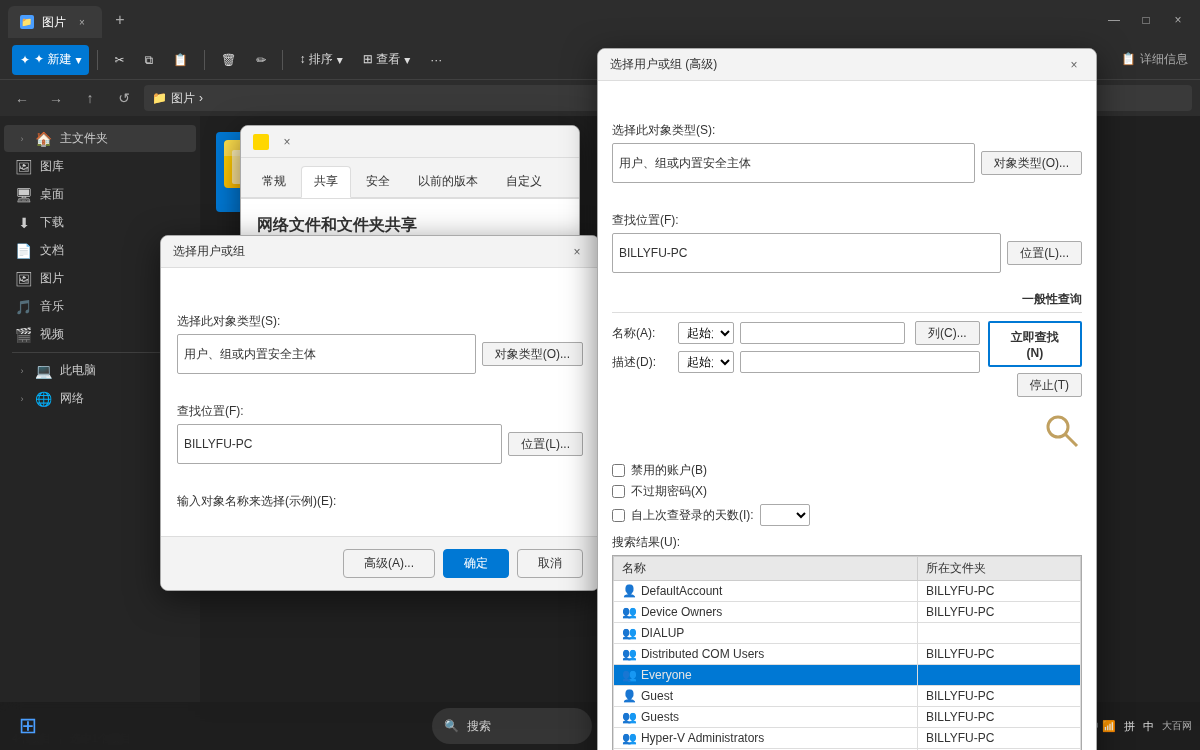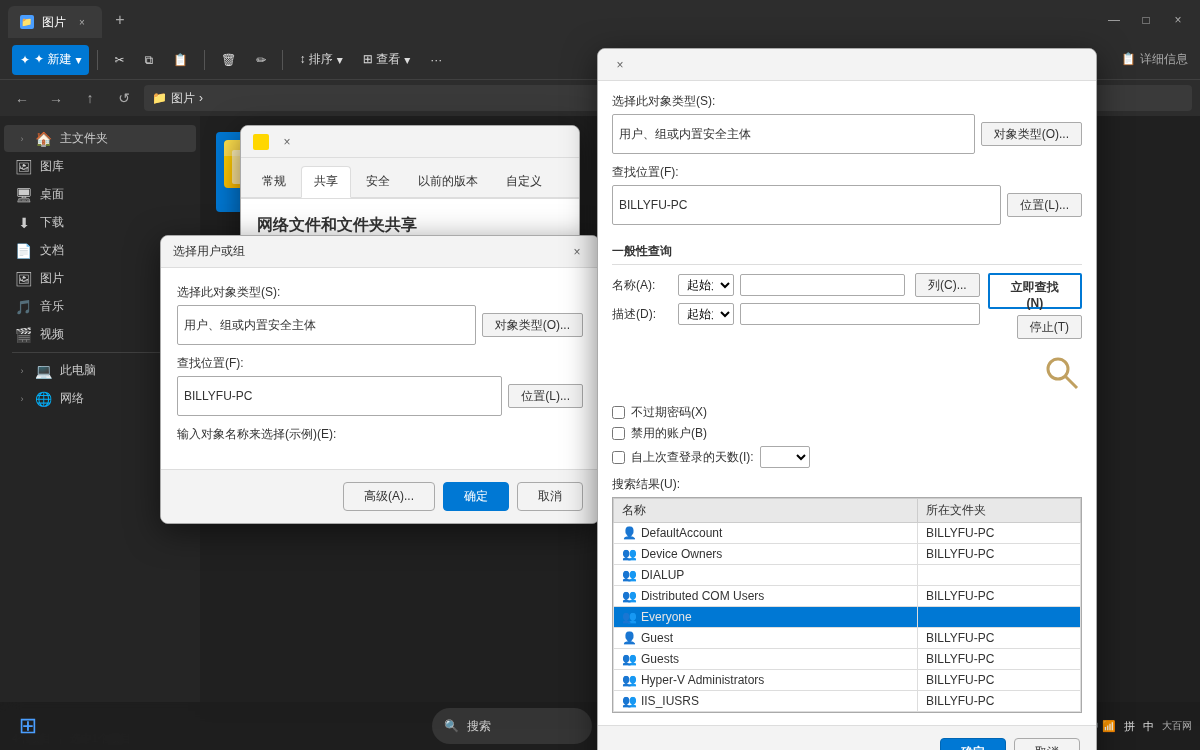--- a/index.html
+++ b/index.html
@@ -504,20 +504,21 @@
       pointer-events: all;
       z-index: 30;
       overflow: hidden;
     }
 
     .form-row {
       display: flex;
       flex-direction: column;
       gap: 4px;
       margin-bottom: 10px;
+      margin-top: 29px;
     }
     .form-label {
       font-size: 12px;
       color: #333;
     }
     .form-input-row {
       display: flex;
       gap: 6px;
       align-items: center;
     }
@@ -552,20 +553,21 @@
       font-size: 12px;
       resize: none;
     }
     .section-divider {
       font-size: 12px;
       color: #333;
       font-weight: bold;
       padding: 8px 0 4px;
       border-bottom: 1px solid #ddd;
       margin-bottom: 8px;
+      text-align: right;
     }
     .inline-field {
       flex: 1;
       height: 22px;
       border: 1px solid #aaa;
       border-radius: 2px;
       background: white;
       padding: 0 4px;
       font-size: 12px;
     }
@@ -619,21 +621,21 @@
       color: white !important;
       border-color: #0066b4 !important;
       font-weight: bold;
     }
     .search-find-btn {
       background: white;
       border: 2px solid #0078d4 !important;
       color: #333;
       font-weight: bold;
       padding: 4px 16px;
-      height: 36px;
+      height: 46px;
       font-size: 12px;
       cursor: pointer;
       border-radius: 2px;
     }
   </style>
 </head>
 <body>
 
 <div class="explorer-bg">
 
@@ -830,20 +832,21 @@
     </div>
     <div class="dialog-footer">
       <button class="dialog-btn">高级(A)...</button>
       <button class="dialog-btn primary">确定</button>
       <button class="dialog-btn">取消</button>
     </div>
   </div>
 
   <div class="select-user-advanced">
     <div class="dialog-titlebar">
+      <span class="dialog-title">选择用户或组 (高级)</span>
       <div class="dialog-close-btn">×</div>
     </div>
     <div class="dialog-body" style="padding:12px 14px;">
 
       <div class="form-row">
         <span class="form-label">选择此对象类型(S):</span>
         <div class="form-input-row">
           <input type="text" class="form-input" value="用户、组或内置安全主体" style="">
           <button class="form-btn">对象类型(O)...</button>
         </div>
@@ -890,25 +893,25 @@
               <circle cx="16" cy="16" r="10" fill="none" stroke="#c0a060" stroke-width="3"></circle>
               <line x1="23" y1="23" x2="35" y2="35" stroke="#c0a060" stroke-width="3"></line>
             </svg>
           </div>
         </div>
       </div>
 
       <div style="margin:8px 0 4px">
         <div class="checkbox-row">
           <input type="checkbox" style="">
-          <span>不过期密码(X)</span>
+          <span>禁用的账户(B)</span>
         </div>
         <div class="checkbox-row">
           <input type="checkbox" style="">
-          <span>禁用的账户(B)</span>
+          <span>不过期密码(X)</span>
         </div>
         <div class="checkbox-row">
           <input type="checkbox" style="">
           <span>自上次查登录的天数(I):</span>
           <select class="select-dropdown" style="width:50px"></select>
         </div>
       </div>
 
       <div style="margin-top:8px">
         <span style="font-size:12px;color:#333">搜索结果(U):</span>

